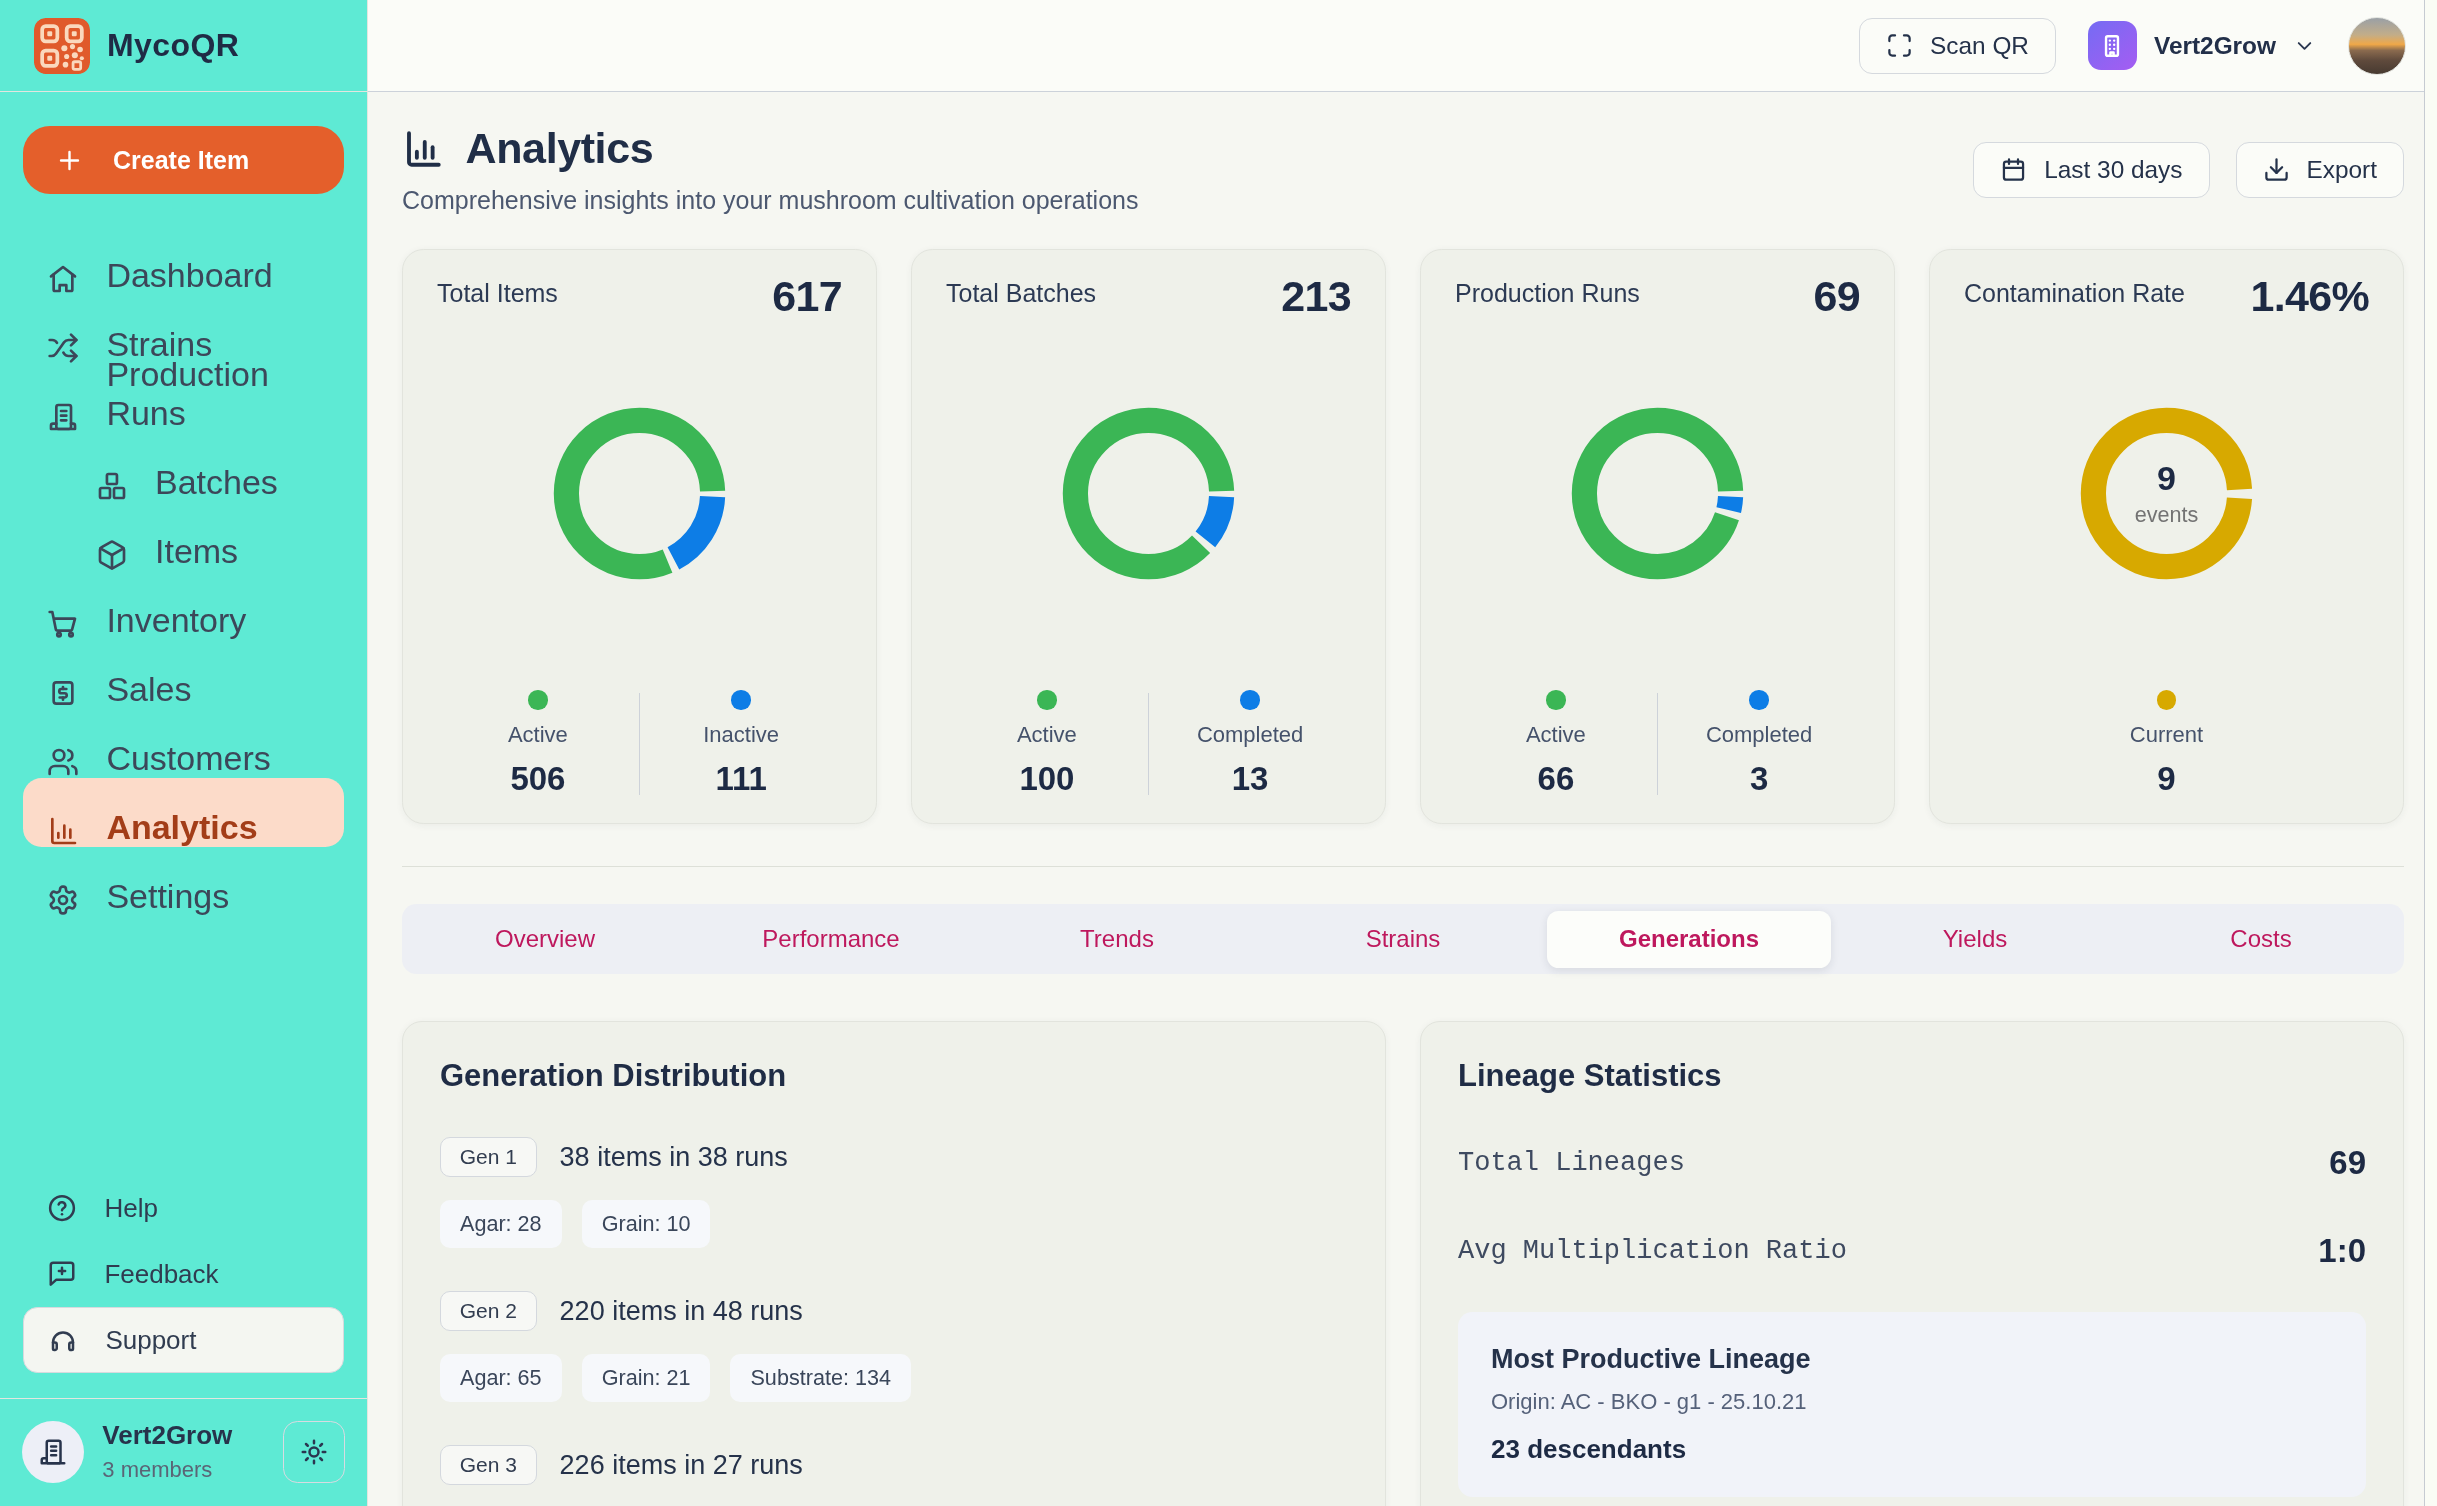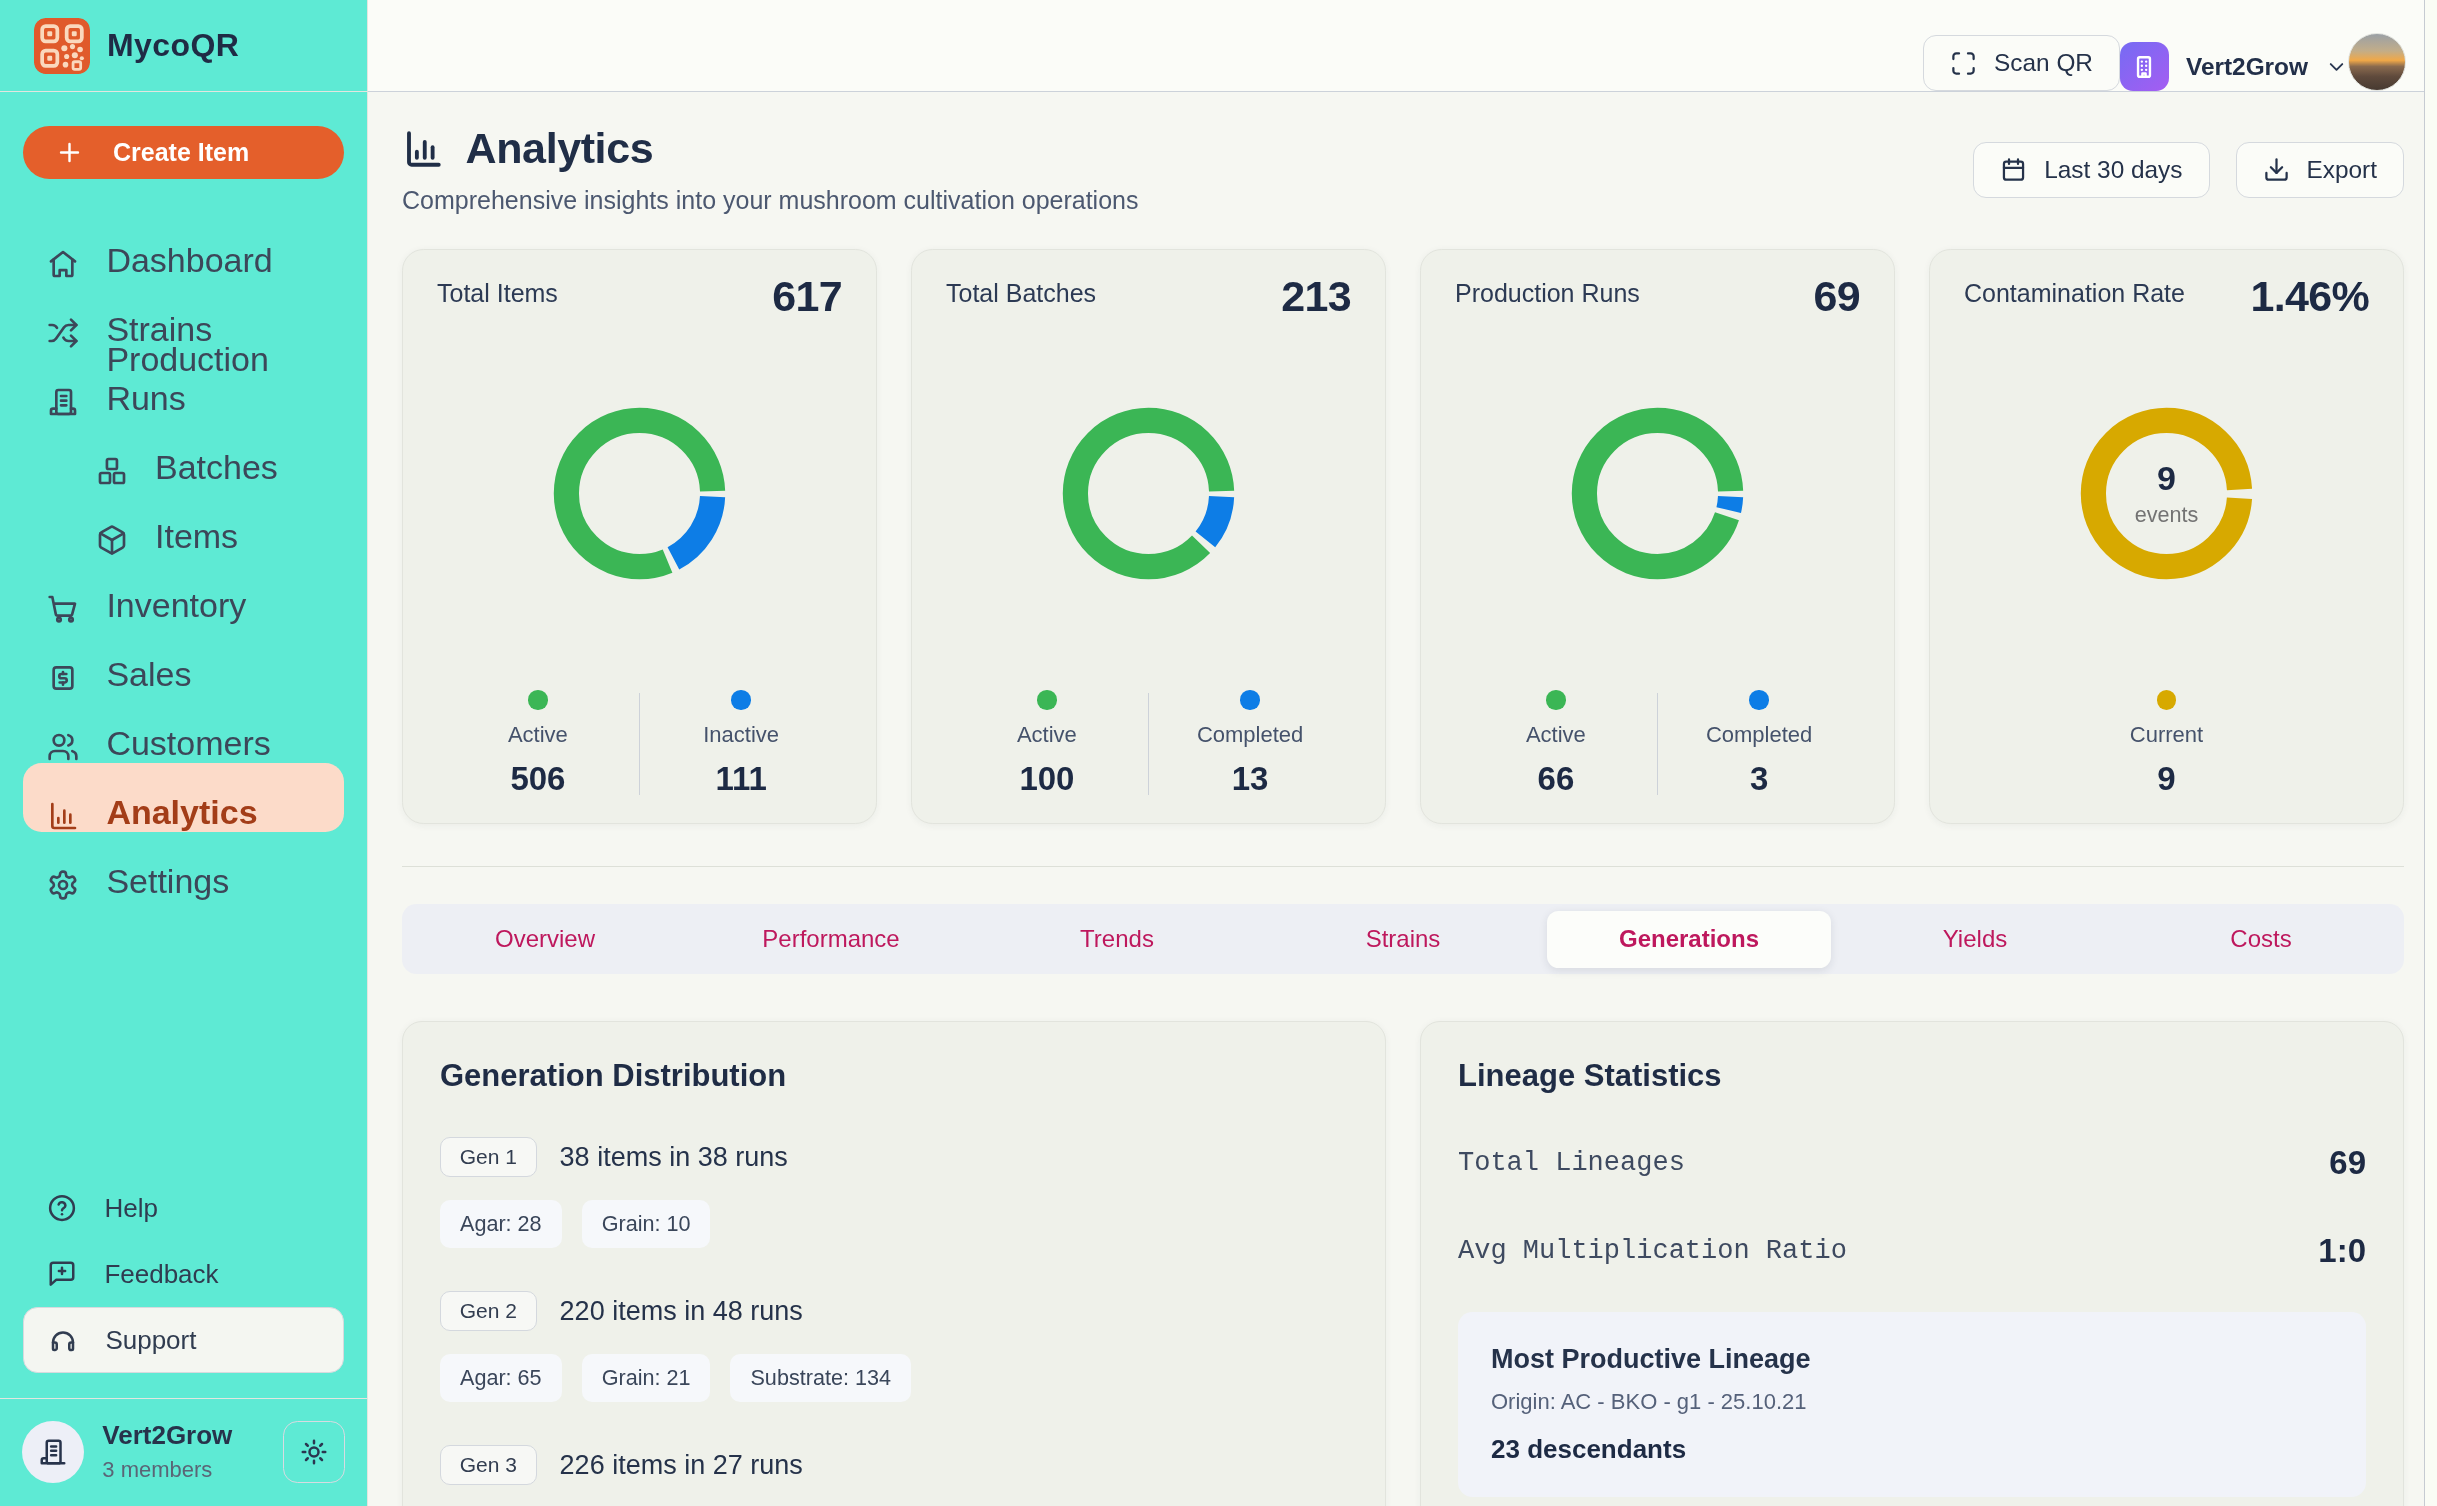--- a/index.html
+++ b/index.html
@@ -12,21 +12,21 @@
   .app{display:flex;width:2438px;height:1506px;position:relative;}
 
   
   .sidebar{width:368px;min-width:368px;background:#5eead4;border-right:1.4px solid #e3e6df;
     display:flex;flex-direction:column;box-sizing:border-box;}
   .sidebar-header{height:92px;min-height:92px;border-bottom:1.4px solid #e3e6df;
     display:flex;align-items:center;gap:17px;padding:0 34px;box-sizing:border-box;}
   .logo{width:56px;height:56px;border-radius:11.5px;display:block;}
   .brand{font-size:32px;font-weight:700;color:#1f2c45;letter-spacing:0.4px;}
   .nav{padding:34px 23px 0;display:flex;flex-direction:column;}
-  .create-btn{height:53px;background:#e45f2b;color:#fff;border:none;border-radius:27px;
+  .create-btn{height:68px;background:#e45f2b;color:#fff;border:none;border-radius:27px;
     display:flex;align-items:center;gap:29px;padding:2px 32px;font-size:25px;font-weight:600;
     font-family:inherit;cursor:pointer;margin-bottom:32px;}
   .create-btn .ic{width:29px;height:29px;}
   .nav-item{height:69px;display:flex;align-items:flex-end;gap:27px;padding:0 24.4px;
     border-radius:18.7px;color:#3c4759;font-size:34px;cursor:pointer;box-sizing:border-box;}
   .nav-item .ic{width:32px;height:32px;flex:none;}
   .nav-item.sub{padding-left:73px;}
   .nav-item.active{background:#fcdbc9;color:#a33d18;font-weight:600;}
   .sidebar-bottom{margin-top:auto;padding:0 23px;}
   .foot-item{height:66px;display:flex;align-items:center;gap:27px;padding:0 24.4px;
@@ -40,21 +40,21 @@
   .org-avatar .ic{width:30px;height:30px;}
   .org-name{font-size:26px;font-weight:600;color:#27334b;}
   .org-members{font-size:22px;color:#5a6576;margin-top:5.7px;}
   .sun-btn{margin-left:auto;width:62px;height:62px;border:1.4px solid #d8dbe1;border-radius:14.4px;
     background:transparent;color:#2a3750;display:flex;align-items:center;justify-content:center;cursor:pointer;}
   .sun-btn .ic{width:30px;height:30px;}
 
   
   .main{flex:1;display:flex;flex-direction:column;min-width:0;}
   .topbar{height:92px;min-height:92px;background:#fbfcf8;border-bottom:1.4px solid #ccd2da;
-    display:flex;align-items:flex-end;justify-content:flex-end;padding:0 32px 0 0;box-sizing:border-box;}
+    display:flex;align-items:center;justify-content:flex-end;gap:32px;padding:0 32px 0 0;box-sizing:border-box;}
   .ghost-btn{height:56px;border:1.4px solid #d5d9de;border-radius:13px;background:#fbfcf8;
     display:flex;align-items:center;gap:17px;padding:0 26px;font-size:24.4px;color:#25324a;
     font-family:inherit;cursor:pointer;}
   .ghost-btn .ic{width:27px;height:27px;}
   .org-switcher{display:flex;align-items:center;gap:17px;cursor:pointer;}
   .org-chip{width:49px;height:49px;border-radius:13px;
     background:linear-gradient(140deg,#7a6af3 10%,#a05ef2 90%);
     display:flex;align-items:center;justify-content:center;color:#fff;}
   .org-chip .ic{width:26px;height:26px;stroke-width:2.2;}
   .org-switcher-label{font-size:24.4px;font-weight:600;color:#222f49;}

